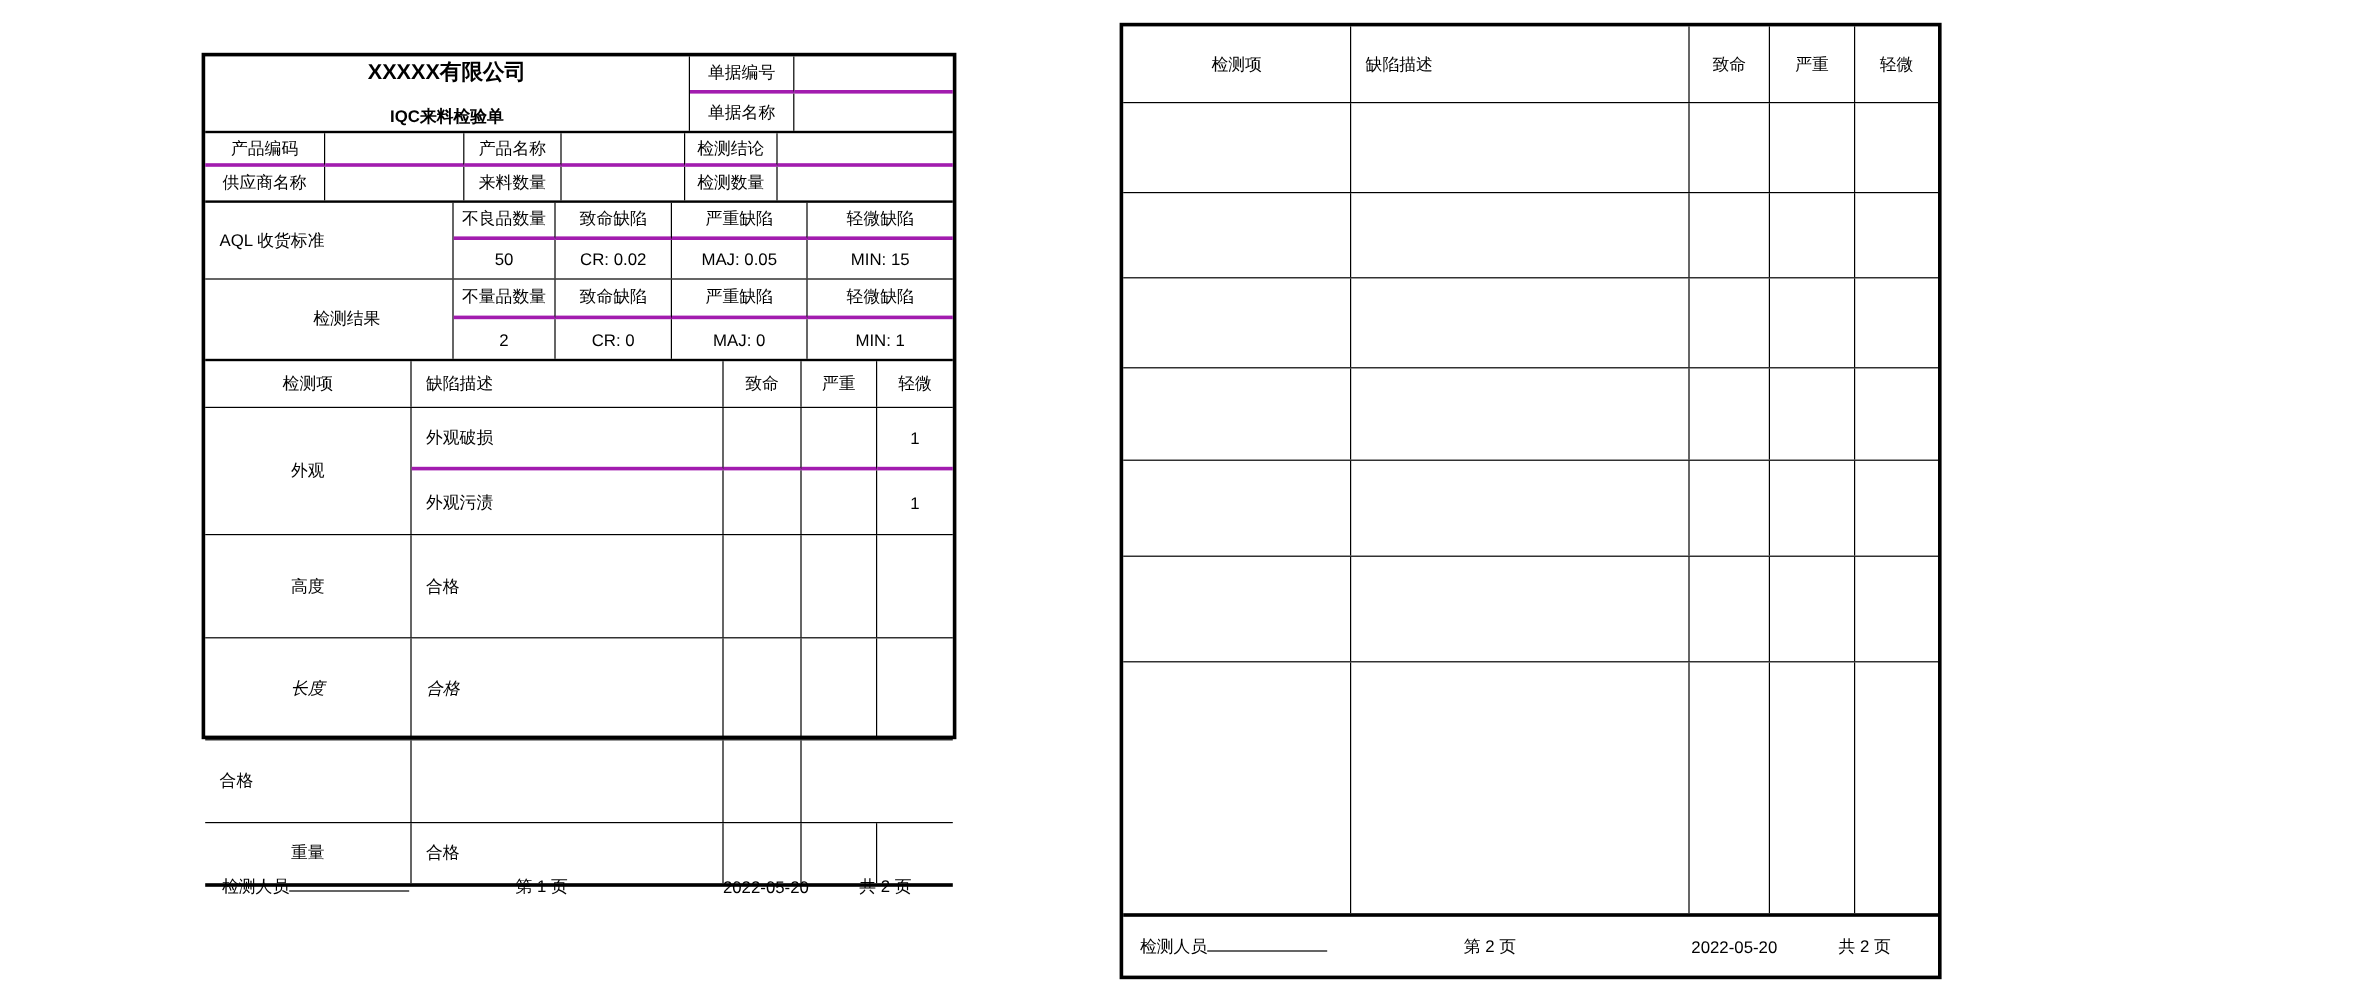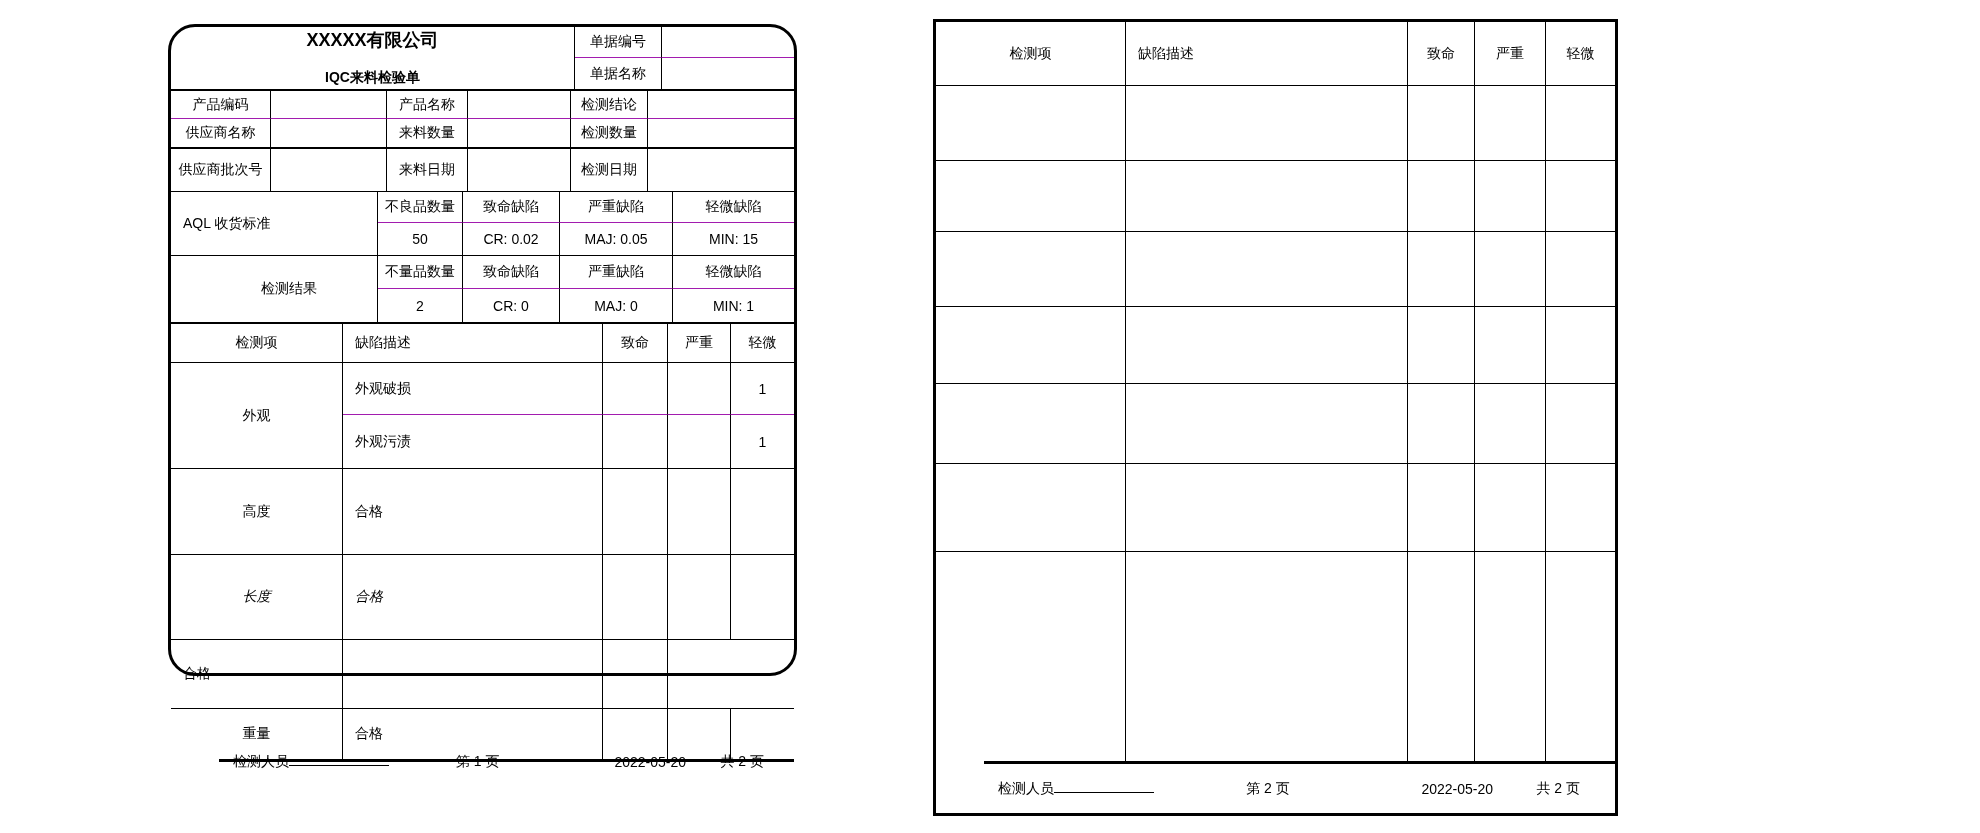--- a/index.html
+++ b/index.html
@@ -4,38 +4,38 @@
 <style>
   html,body{margin:0;padding:0}
   body{width:1980px;height:833px;position:relative;background:#ffffff;color:#000;
        font-family:"Liberation Sans",sans-serif;}
   .page{position:absolute;background:#fff;border:3px solid #000;box-sizing:border-box;
         display:flex;flex-direction:column;}
   .band{display:grid;box-sizing:border-box;}
   .c{box-sizing:border-box;display:flex;align-items:center;justify-content:center;
      font-size:14px;white-space:nowrap;overflow:hidden;}
   .r{border-right:1px solid #000;}
-  .b{border-bottom:1px solid #a21caf;}
+  .b{border-bottom:3px solid #a21caf;}
   .L{justify-content:flex-start;padding-left:12px;}
   .bb1{border-bottom:1px solid #000;}
   .bb2{border-bottom:2px solid #000;}
   .title{flex-direction:column;}
   .t1{font-size:18px;font-weight:bold;line-height:1.2;}
   .t2{font-size:14px;font-weight:bold;line-height:1.2;margin-top:18px;}
-  .foot{flex:1;position:relative;border-top:3px solid #000;font-size:14px;margin-left:48px;}
+  .foot{flex:1;position:relative;border-top:3px solid #000;font-size:14px;}
   .f-insp{position:absolute;left:14px;top:50%;transform:translateY(-50%);white-space:nowrap;}
   .uline{display:inline-block;width:100px;border-bottom:1px solid #000;height:0.85em;}
   .f-page{position:absolute;left:45%;top:50%;transform:translate(-50%,-50%);}
   .f-date{position:absolute;left:75%;top:50%;transform:translate(-50%,-50%);}
   .f-total{position:absolute;left:91%;top:50%;transform:translate(-50%,-50%);}
 </style>
 </head>
 <body>
 
-<div class="page" style="left:168px;top:24px;width:629px;height:652px;border-radius:27px;">
+<div class="page" style="left:168px;top:44px;width:629px;height:572px;">
 
   <div class="band bb2" style="grid-template-columns:404px 87px 132px;grid-template-rows:31px 31px;">
     <div class="c r title" style="grid-row:1/3;">
       <div class="t1">XXXXX有限公司</div>
       <div class="t2">IQC来料检验单</div>
     </div>
     <div class="c r b">单据编号</div>
     <div class="c b"></div>
     <div class="c r">单据名称</div>
     <div class="c"></div>
@@ -50,28 +50,20 @@
     <div class="c b"></div>
 
     <div class="c r">供应商名称</div>
     <div class="c r"></div>
     <div class="c r">来料数量</div>
     <div class="c r"></div>
     <div class="c r">检测数量</div>
     <div class="c"></div>
   </div>
 
-  <div class="band bb1" style="grid-template-columns:100px 116px 81px 103px 77px 146px;grid-template-rows:42px;">
-    <div class="c r">供应商批次号</div>
-    <div class="c r"></div>
-    <div class="c r">来料日期</div>
-    <div class="c r"></div>
-    <div class="c r">检测日期</div>
-    <div class="c"></div>
-  </div>
 
   <div class="band bb1" style="grid-template-columns:207px 85px 97px 113px 121px;grid-template-rows:31px 32px;">
     <div class="c r L" style="grid-row:1/3;">AQL 收货标准</div>
     <div class="c r b">不良品数量</div>
     <div class="c r b">致命缺陷</div>
     <div class="c r b">严重缺陷</div>
     <div class="c b">轻微缺陷</div>
     <div class="c r">50</div>
     <div class="c r">CR: 0.02</div>
     <div class="c r">MAJ: 0.05</div>

